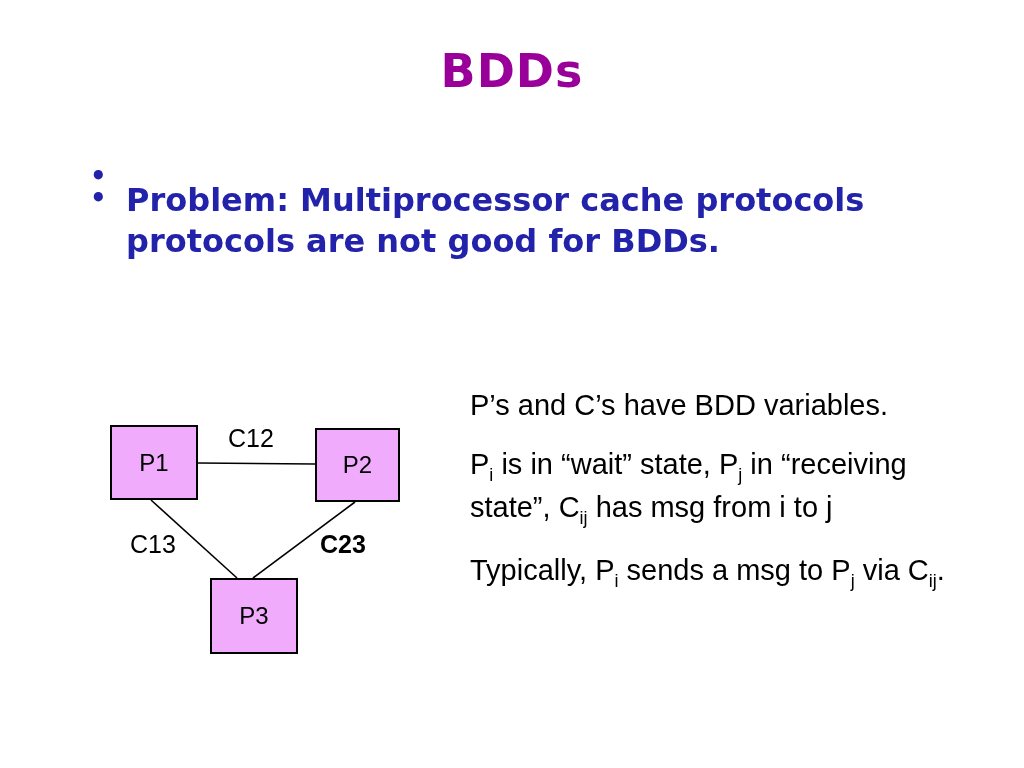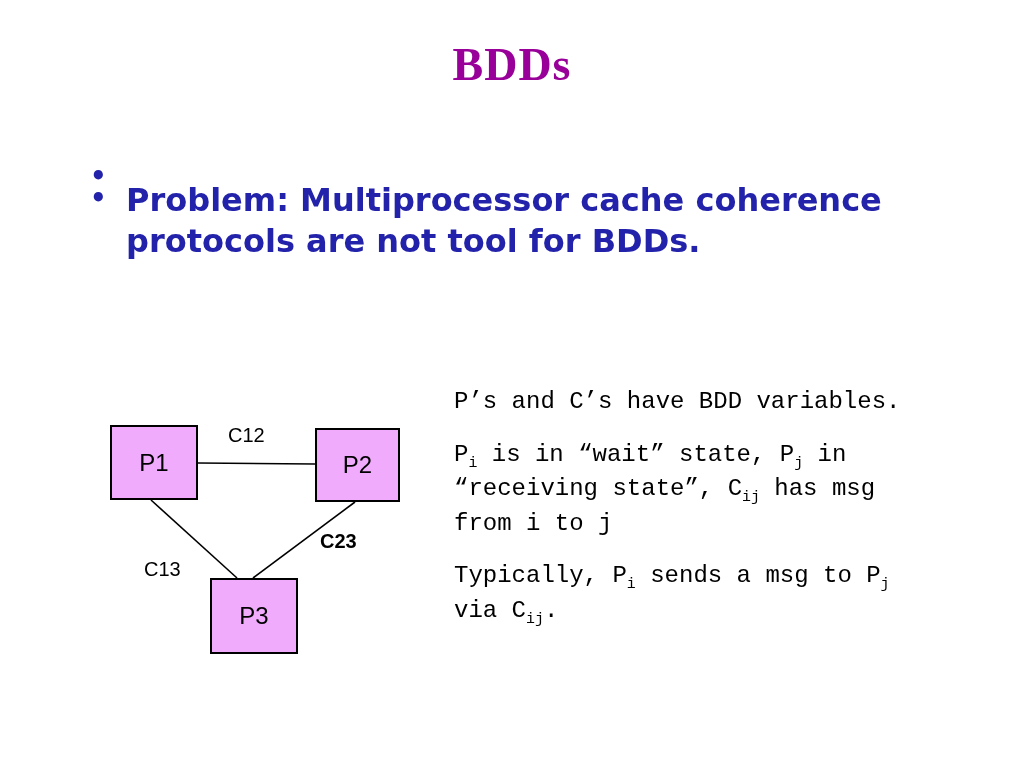--- a/index.html
+++ b/index.html
@@ -12,29 +12,28 @@
   .slide {
     position: relative;
     width: 1024px;
     height: 768px;
     background: #ffffff;
     overflow: hidden;
     font-family: "DejaVu Sans", sans-serif;
   }
   .slide-title {
     position: absolute;
-    top: 38px;
+    top: 44px;
     left: 0;
     width: 100%;
     text-align: center;
     font-size: 46px;
     font-weight: 700;
     color: var(--title);
     letter-spacing: 1px;
-    font-family: Liberation Serif, serif;
   }
   .bullets {
     position: absolute;
     top: 158px;
     left: 88px;
     width: 860px;
     list-style: none;
   }
   .bullet-item {
     position: relative;
@@ -75,55 +74,55 @@
     align-items: center;
     justify-content: center;
     font-size: 24px;
     color: var(--text);
   }
   .node-p1 { left: 110px; top: 45px;  width: 88px; height: 75px; }
   .node-p2 { left: 315px; top: 48px;  width: 85px; height: 74px; text-align: center; }
   .node-p3 { left: 202px; top: 198px; width: 88px; height: 76px; margin-left: 8px; }
   .edge-label {
     position: absolute;
-    font-size: 20px;
+    font-size: 25px;
     color: var(--text);
   }
   .edge-c12 { left: 228px; top: 44px; }
-  .edge-c13 { left: 144px; top: 150px; margin-top: 28px; }
+  .edge-c13 { left: 130px; top: 150px; }
   .edge-c23 { left: 320px; top: 150px; font-weight: bold; }
   
   .notes {
     position: absolute;
-    left: 454px;
+    left: 470px;
     top: 386px;
     width: 480px;
-    font-family: Liberation Mono, monospace;
-    font-size: 24px;
+    font-family: Liberation Sans, sans-serif;
+    font-size: 29px;
     line-height: 1.32;
     color: var(--text);
   }
   .notes p { margin: 0 0 21px 0; }
   .notes sub { font-size: 0.62em; }
   .note-italic { font-style: italic; }
 </style>
 </head>
 <body>
 
 <div class="slide">
 
   <div class="slide-title">BDDs</div>
 
   <ul class="bullets">
     <li class="bullet-item">
       <span class="bullet-marker">•</span>
     </li>
     <li class="bullet-item">
       <span class="bullet-marker">•</span>
-      <span>Problem:  Multiprocessor cache coherence protocols are not tool for BDDs.</span>
+      <span>Problem:  Multiprocessor cache protocols protocols are not good for BDDs.</span>
     </li>
   </ul>
 
   <div class="diagram">
     <svg viewBox="0 0 460 330">
       <line x1="198" y1="83" x2="315" y2="84" stroke="#000" stroke-width="1.6"></line>
       <line x1="151" y1="120" x2="237" y2="198" stroke="#000" stroke-width="1.6"></line>
       <line x1="355" y1="122" x2="253" y2="198" stroke="#000" stroke-width="1.6"></line>
     </svg>
     <div class="node node-p1">P1</div>

